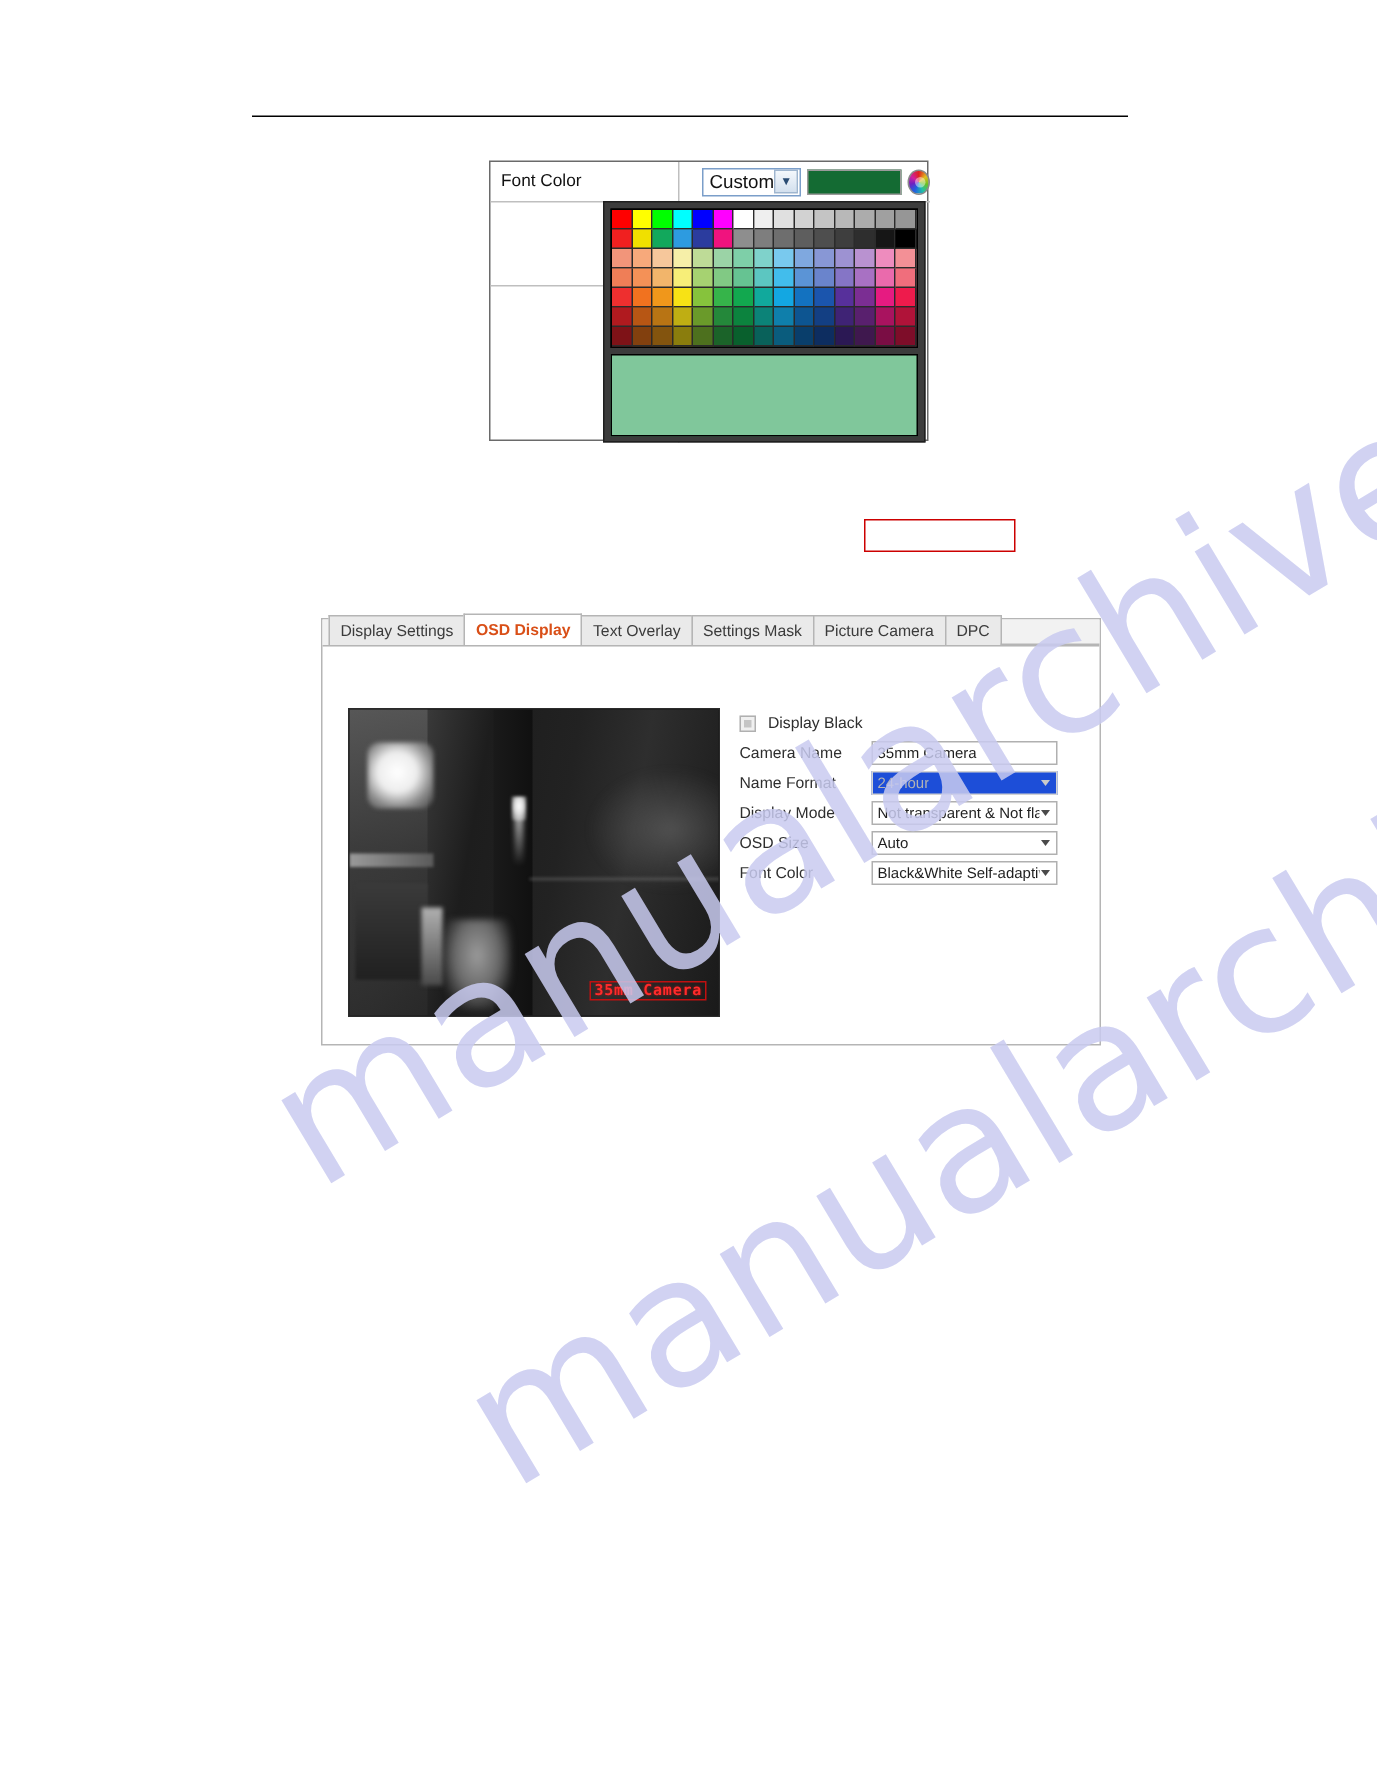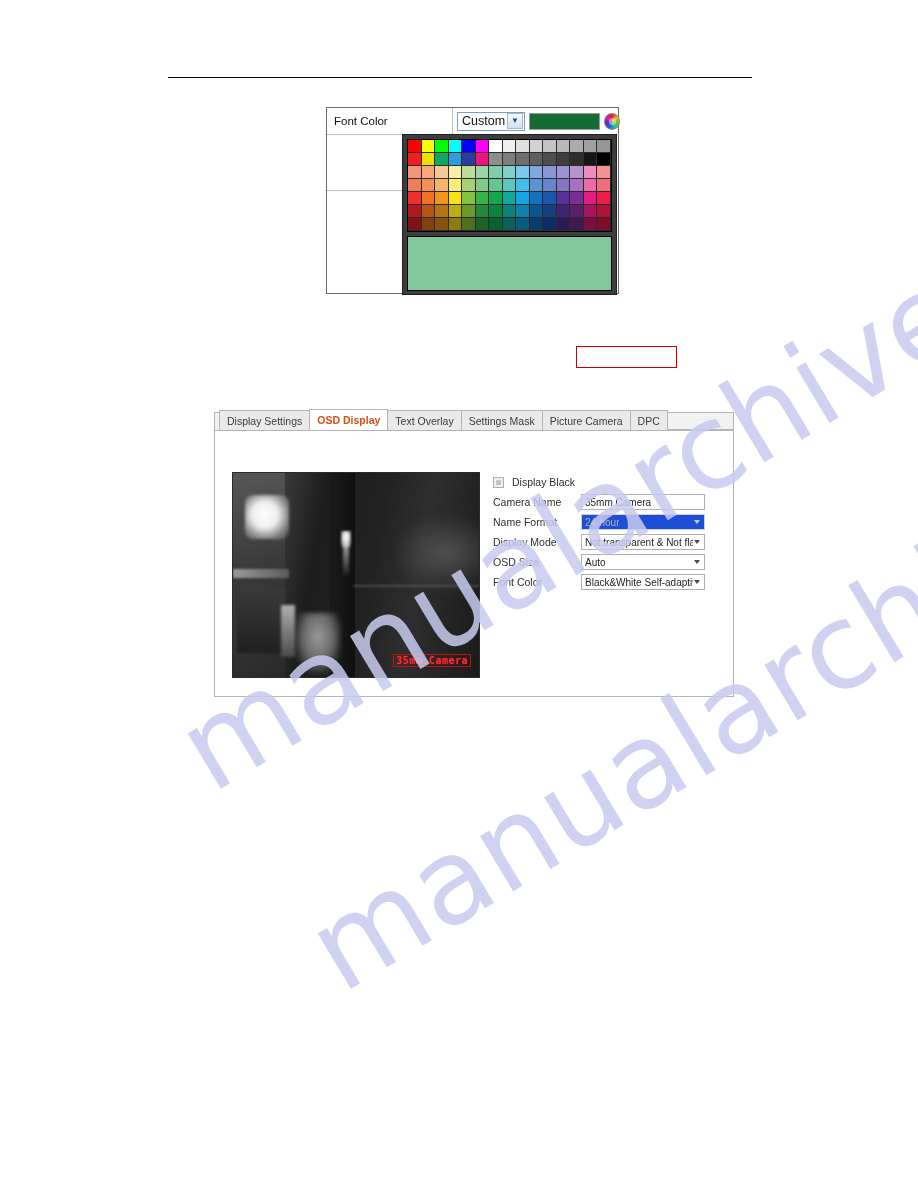--- a/index.html
+++ b/index.html
@@ -87,21 +87,21 @@
     border-bottom: 1px solid #bfbfbf;
   }
   #fc-row3-left {
     position: absolute;
     left: 0; top: 83px;
     width: 126px; height: 104px;
     border-right: 1px solid #bfbfbf;
   }
 
   #fc-select {
-    margin-left: 4px;
+    margin-left: 15px;
     width: 70px; height: 19px;
     border: 1px solid #7b9ec9;
     background: #ffffff;
     display: flex; align-items: center;
     justify-content: space-between;
     font-size: 12.5px;
     padding: 0 1px 0 4px;
     color: #111;
   }
   #fc-select .arrow-box {

